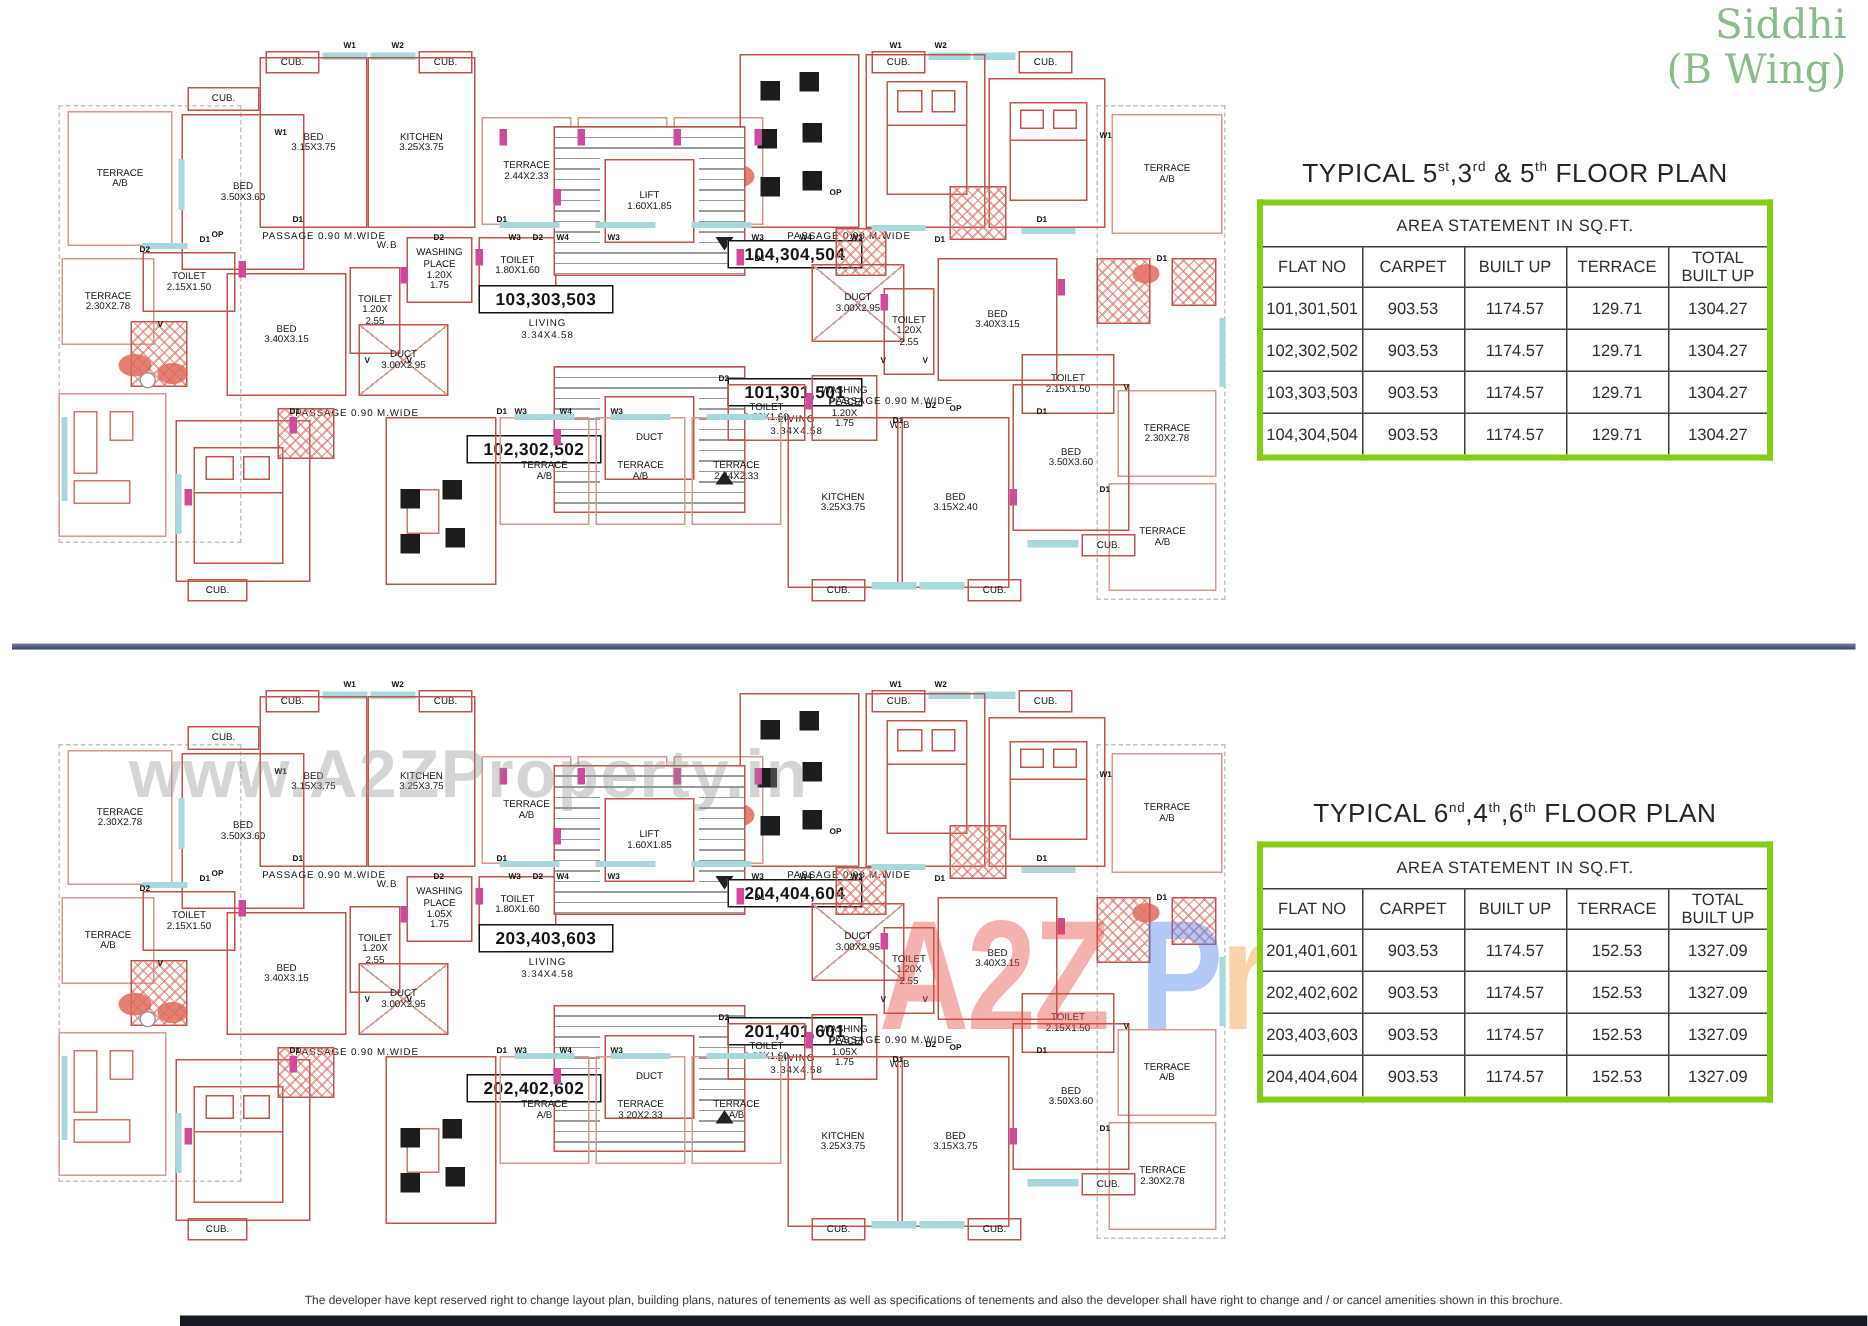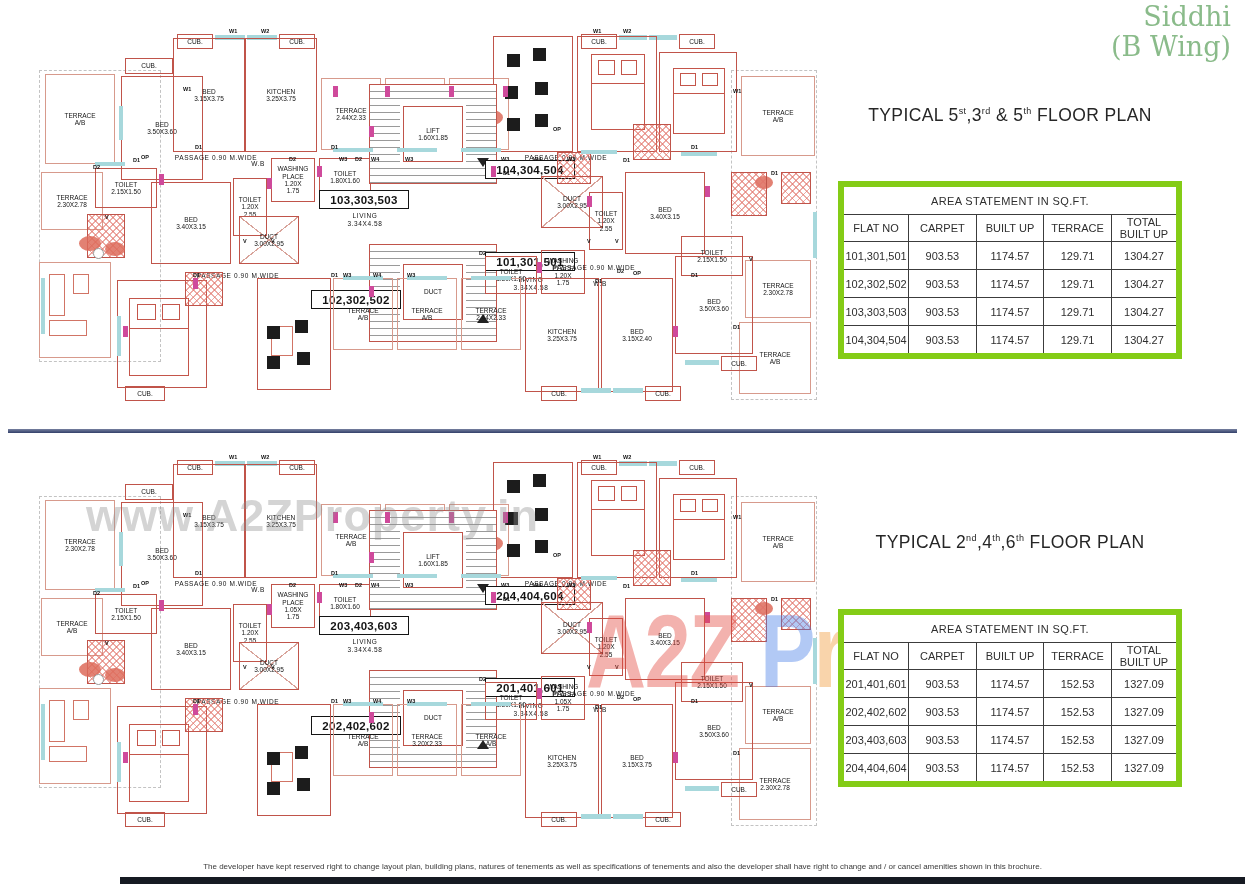--- a/index.html
+++ b/index.html
@@ -15,21 +15,21 @@
                 color:#262626;letter-spacing:.4px;white-space:nowrap;}
   .plan-heading sup{font-size:9px;}
 
   
   .area-table{position:absolute;border-collapse:collapse;table-layout:fixed;
               background:#fff;font-size:11px;color:#2e2e2e;}
   .area-table th,.area-table td{border:1px solid #3c3c3c;text-align:center;padding:0;}
   .area-table .cap{height:27px;font-weight:normal;letter-spacing:.4px;}
   .area-table .hed{height:26px;font-weight:normal;}
   .area-table td{height:27px;}
-  .area-table{border:6px solid #84cc16;margin-top:48px;}
+  .area-table{border:4px solid #84cc16;}
 
   
   #divider{position:absolute;left:8px;top:429px;width:1229px;height:4px;
            background:linear-gradient(#76809f,#33406a);}
   #bottombar{position:absolute;left:120px;bottom:0;width:1125px;height:7px;background:#161a22;}
   #disclaimer{position:absolute;left:0;top:862px;width:1245px;text-align:center;
               font-size:8px;color:#3a3a3a;}
 
   
   #wm-gray{position:absolute;left:86px;top:490px;font-size:45px;font-weight:bold;
@@ -687,21 +687,21 @@
     <div class="pr-p" style="left: 300px; top: 60px; width: 5px; height: 11px;"></div>
     <div class="pr-p" style="left: 352px; top: 60px; width: 5px; height: 11px;"></div>
     <div class="pr-p" style="left: 416px; top: 60px; width: 5px; height: 11px;"></div>
     <div class="pr-p" style="left: 470px; top: 60px; width: 5px; height: 11px;"></div>
   </div>
 
 <div id="wm-gray">www.A2ZProperty.in</div>
 <div id="wm-color"><span style="color: rgb(228, 73, 63);">A</span><span style="color: rgb(228, 73, 63);">2</span><span style="color: rgb(228, 73, 63);">Z</span><span style="color: rgb(0, 0, 0);"> </span><span style="color: rgb(74, 127, 232);">P</span><span style="color: rgb(242, 155, 56);">r</span><span style="color: rgb(246, 194, 54);">o</span><span style="color: rgb(74, 127, 232);">p</span><span style="color: rgb(83, 168, 94);">e</span><span style="color: rgb(228, 73, 63);">r</span><span style="color: rgb(246, 194, 54);">t</span><span style="color: rgb(83, 168, 94);">y</span></div>
 
 <div class="plan-heading" id="h1" style="left:830px;top:105px;"><span>TYPICAL 5</span><sup>st</sup><span>,3</span><sup>rd</sup><span> &amp; 5</span><sup>th</sup><span> FLOOR PLAN</span></div>
-<div class="plan-heading" id="h2" style="left:830px;top:532px;"><span>TYPICAL 2</span><sup>nd</sup><span>,4</span><sup>th</sup><span>,6</span><sup>th</sup><span> FLOOR PLAN</span></div>
+<div class="plan-heading" id="h2" style="left:830px;top:532px;"><span>TYPICAL 6</span><sup>nd</sup><span>,4</span><sup>th</sup><span>,6</span><sup>th</sup><span> FLOOR PLAN</span></div>
 
 <table class="area-table" id="table1" style="left:838px;top:133px;width:344px;">
     <tbody>
       <tr>
         <th colspan="5" class="cap">AREA STATEMENT IN SQ.FT.</th>
       </tr>
       <tr>
         <th class="hed" style="width: 77px;">FLAT NO</th>
         <th class="hed" style="width: 56px;">CARPET</th>
         <th class="hed" style="width: 57px;">BUILT UP</th>

